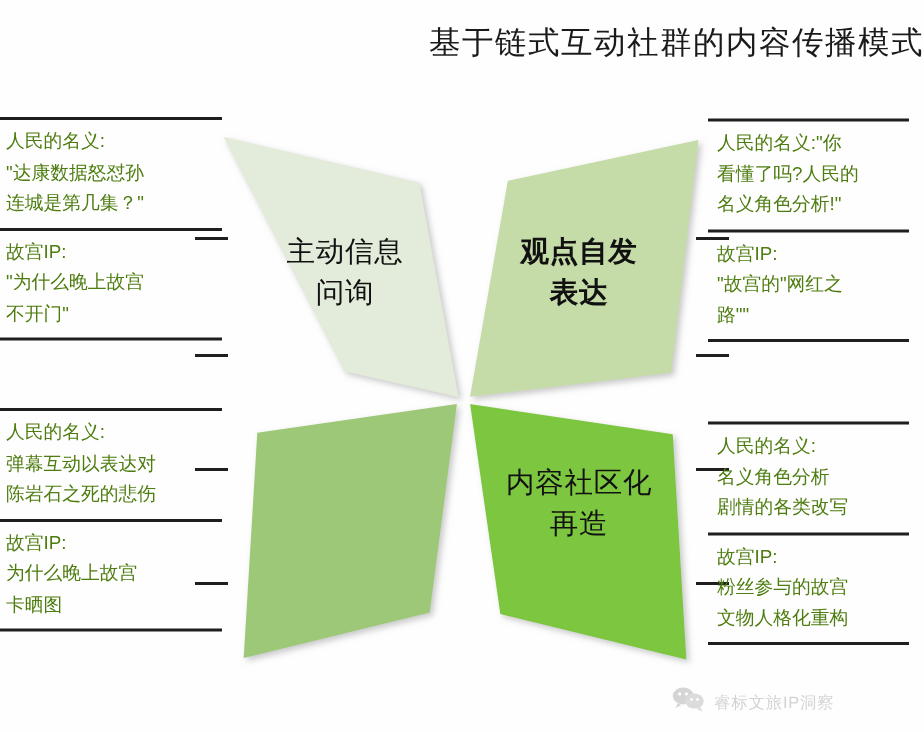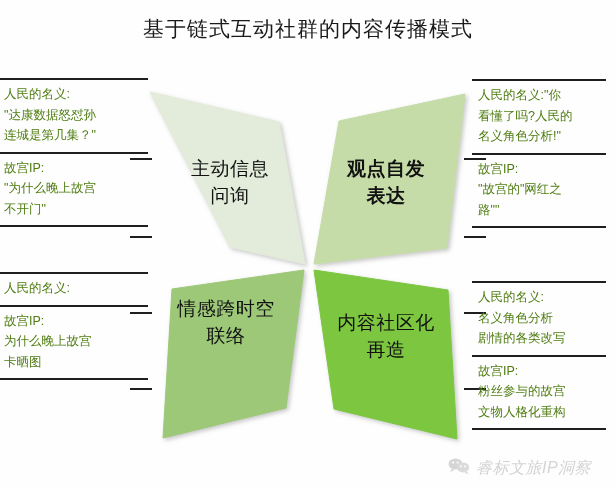--- a/index.html
+++ b/index.html
@@ -16,21 +16,21 @@
     height: 488px;
     background: #fefefe;
   }
 
   
   #title {
     position: absolute;
     top: 14px;
     left: 0;
     width: 616px;
-    text-align: center;
+    text-align: right;
     font-size: 21px;
     color: #1a1a1a;
     letter-spacing: 1px;
     line-height: 30px;
     font-weight: 400;
   }
 
   
   #diagram {
     position: absolute;
@@ -106,25 +106,24 @@
     left: 448px;
     top: 456px;
     width: 160px;
     height: 24px;
     display: flex;
     align-items: center;
     gap: 6px;
     opacity: 0.30;
   }
   #wm-text {
-    font-size: 16px;
+    font-size: 11px;
     color: #6f6f6f;
     letter-spacing: 0.5px;
     white-space: nowrap;
-    font-style: italic;
   }
   #wm-icon { flex: 0 0 auto; }
 </style>
 </head>
 <body>
 
 <div id="page">
 
   <div id="title">基于链式互动社群的内容传播模式</div>
 
@@ -142,22 +141,20 @@
 
       <polygon filter="url(#sh)" points="166,186 148,324 25,354 34,205" fill="#9dc878" stroke="#9dc878" stroke-width="1"></polygon>
 
       <polygon filter="url(#sh)" points="176,186 310,206 319,355 196,325" fill="#7cc63f" stroke="#7cc63f" stroke-width="1"></polygon>
     </svg>
 
     <div class="quad-label" id="label-q1" style="white-space: pre-line;">主动信息
 问询</div>
     <div class="quad-label" id="label-q2" style="white-space: pre-line;">观点自发
 表达</div>
-    <div class="quad-label" id="label-q3" style="white-space: pre-line;">情感跨时空
-联络</div>
     <div class="quad-label" id="label-q4" style="white-space: pre-line;">内容社区化
 再造</div>
   </div>
 
   <div class="tick left" id="tick-l1"></div>
   <div class="tick left" id="tick-l2"></div>
   <div class="tick left" id="tick-l3"></div>
   <div class="tick left" id="tick-l4"></div>
   <div class="tick right" id="tick-r1"></div>
   <div class="tick right" id="tick-r2"></div>
@@ -177,20 +174,22 @@
       <span class="sb-val">"为什么晚上故宫
 不开门"</span>
     </div>
     <div class="sb-rule"></div>
   </div>
 
   <div class="side-block left" id="block-bl">
     <div class="sb-rule"></div>
     <div class="sb-entry">
       <span class="sb-key">人民的名义:</span>
+      <span class="sb-val">弹幕互动以表达对
+陈岩石之死的悲伤</span>
     </div>
     <div class="sb-rule"></div>
     <div class="sb-entry">
       <span class="sb-key">故宫IP:</span>
       <span class="sb-val">为什么晚上故宫
 卡晒图</span>
     </div>
     <div class="sb-rule"></div>
   </div>
 

